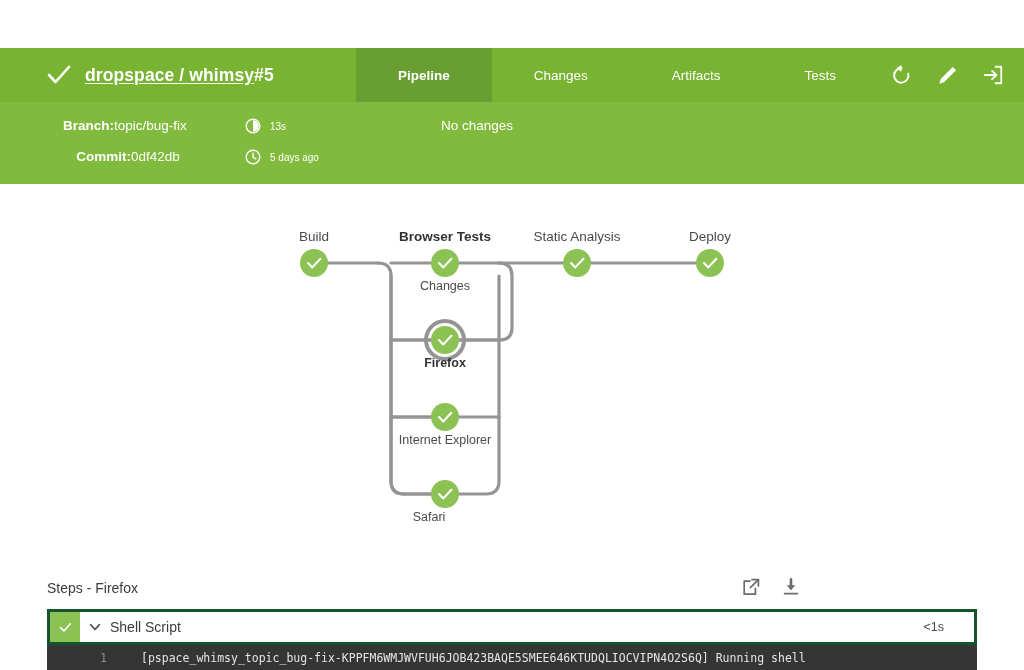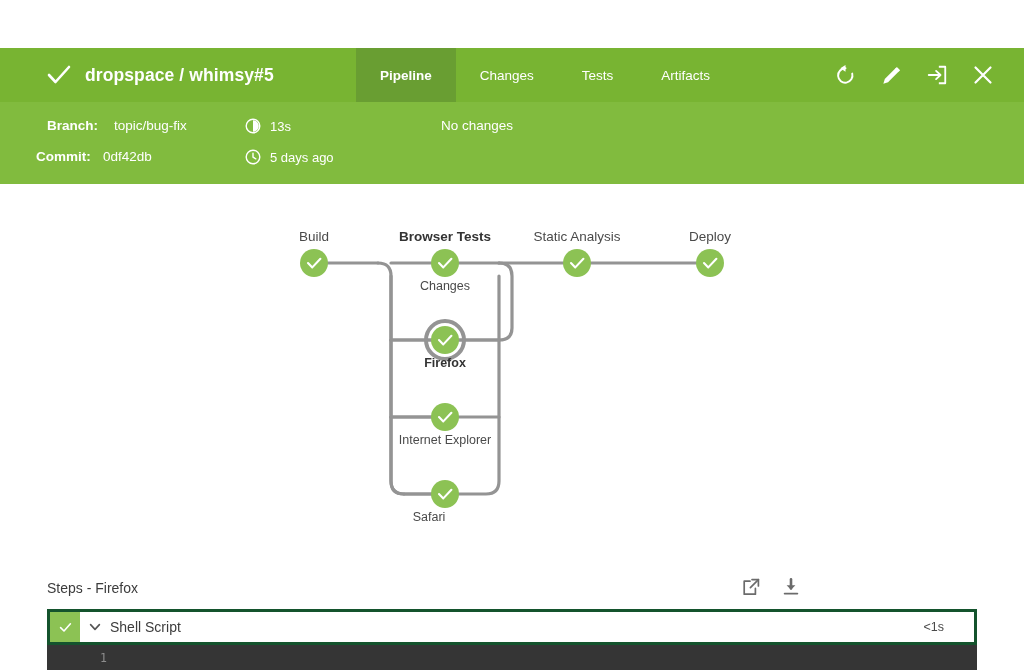--- a/index.html
+++ b/index.html
@@ -55,38 +55,39 @@
   }
   .status-check svg { display:block; }
   .title-text {
     color: #ffffff;
     font-size: 17.5px;
     font-weight: 700;
     letter-spacing: 0.1px;
     white-space: nowrap;
   }
   .title-link {
+    text-decoration: underline;
     text-underline-offset: 2px;
     text-align: right;
   }
   .title-num { text-decoration: none; }
 
   .header-tabs {
     display: flex;
     align-items: stretch;
     flex: 0 0 auto;
   }
   .tab {
     display: flex;
     align-items: center;
     justify-content: center;
     color: #ffffff;
     font-size: 13.5px;
     font-weight: 400;
-    padding: 0 24px;
+    padding: 0 42px;
     cursor: pointer;
     white-space: nowrap;
   }
   .tab.active {
     background: #699e32;
     font-weight: 700;
   }
 
   .header-actions {
     display: flex;
@@ -105,40 +106,41 @@
   .hdr-icon-btn svg { display: block; }
 
   
   .subheader {
     position: absolute;
     top: 102px; left: 0;
     width: 1024px;
     height: 82px;
     background: #81bb3e;
     color: #ffffff;
+    text-align: right;
   }
   .sub-row {
     position: absolute;
     display: flex;
     align-items: center;
     font-size: 13.5px;
   }
   .sub-row.r1 { top: 16px; left: 47px; }
-  .sub-row.r2 { top: 47px; left: 36px; }
+  .sub-row.r2 { top: 47px; left: 64px; }
   .sub-label {
     font-weight: 700;
     width: 67px;
   }
   .sub-value { font-weight: 400; }
 
   .sub-meta {
     position: absolute;
     display: flex;
     align-items: center;
-    font-size: 13px;
+    font-size: 10px;
   }
   .sub-meta.m1 { top: 16px; left: 245px; }
   .sub-meta.m2 { top: 47px; left: 245px; }
   .meta-icon { margin-right: 9px; display: flex; }
   .meta-icon svg { display: block; }
 
   .sub-changes {
     position: absolute;
     top: 16px;
     left: 441px;
@@ -298,22 +300,22 @@
         </svg>
       </span>
       <span class="title-text">
         <span class="title-link">dropspace / whimsy</span><span class="title-num">#5</span>
       </span>
     </div>
 
     <div class="header-tabs">
       <div class="tab active">Pipeline</div>
       <div class="tab">Changes</div>
+      <div class="tab">Artifacts</div>
       <div class="tab">Tests</div>
-      <div class="tab">Artifacts</div>
     </div>
 
     <div class="header-actions">
       <div class="hdr-icon-btn">
         <span>
           <svg width="23" height="23" viewBox="0 0 24 24">
             <path d="M12 4.5 A7.5 7.5 0 1 0 19 10" fill="none" stroke="#ffffff" stroke-width="2" stroke-linecap="round"></path>
             <path d="M12 1 L12 8 L6.6 4.4 Z" fill="#ffffff"></path>
           </svg>
         </span>
@@ -505,17 +507,18 @@
           </svg>
         </span>
       </div>
       <div class="step-name">Shell Script</div>
       <div class="step-time">&lt;1s</div>
     </div>
 
     <div class="log-panel">
       <div class="log-line">
         <span class="log-num">1</span>
+        <span class="log-text">[pspace_whimsy_topic_bug-fix-KPPFM6WMJWVFUH6JOB423BAQE5SMEE646KTUDQLIOCVIPN4O2S6Q] Running shell</span>
       </div>
     </div>
   </div>
 
 </div>
 
 </body></html>

